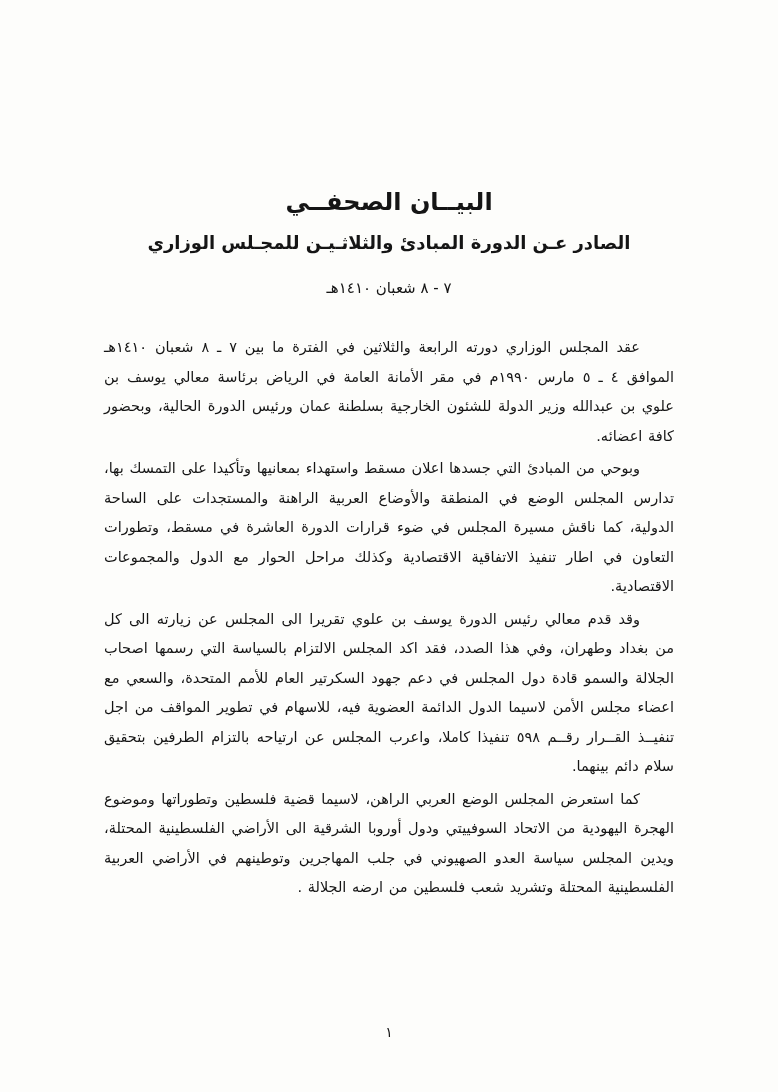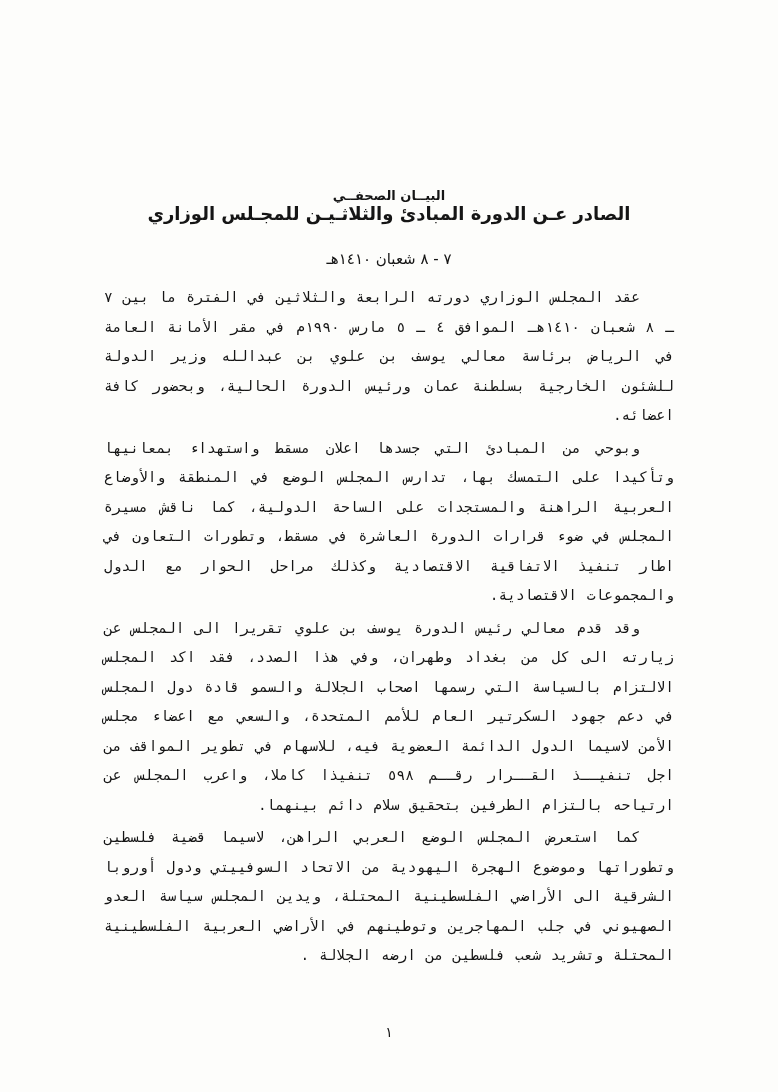--- a/index.html
+++ b/index.html
@@ -22,41 +22,40 @@
   .content {
     position: absolute;
     top: 188px;
     right: 104px;
     left: 104px;
   }
   .header {
     text-align: center;
   }
   .title-line1 {
-    font-size: 13px;
+    font-size: 24px;
     font-weight: bold;
-    margin: 0 0 0 0;
+    margin: 0 0 16px 0;
     letter-spacing: 0.5px;
   }
   .title-line2 {
     font-size: 18px;
     font-weight: bold;
     margin: 0 0 26px 0;
   }
   .location {
     font-size: 15px;
     margin: 0 0 14px 0;
   }
   .date-line {
     font-size: 15px;
     margin: 0 0 10px 0;
   }
   .body-text {
-    margin-top: 16px;
-    font-family: Liberation Mono, monospace;
+    margin-top: 36px;
   }
   .para {
     font-size: 14.5px;
     line-height: 29.5px;
     text-align: justify;
     text-indent: 34px;
     margin: 0 0 3px 0;
     word-spacing: 1px;
   }
   .page-number {

